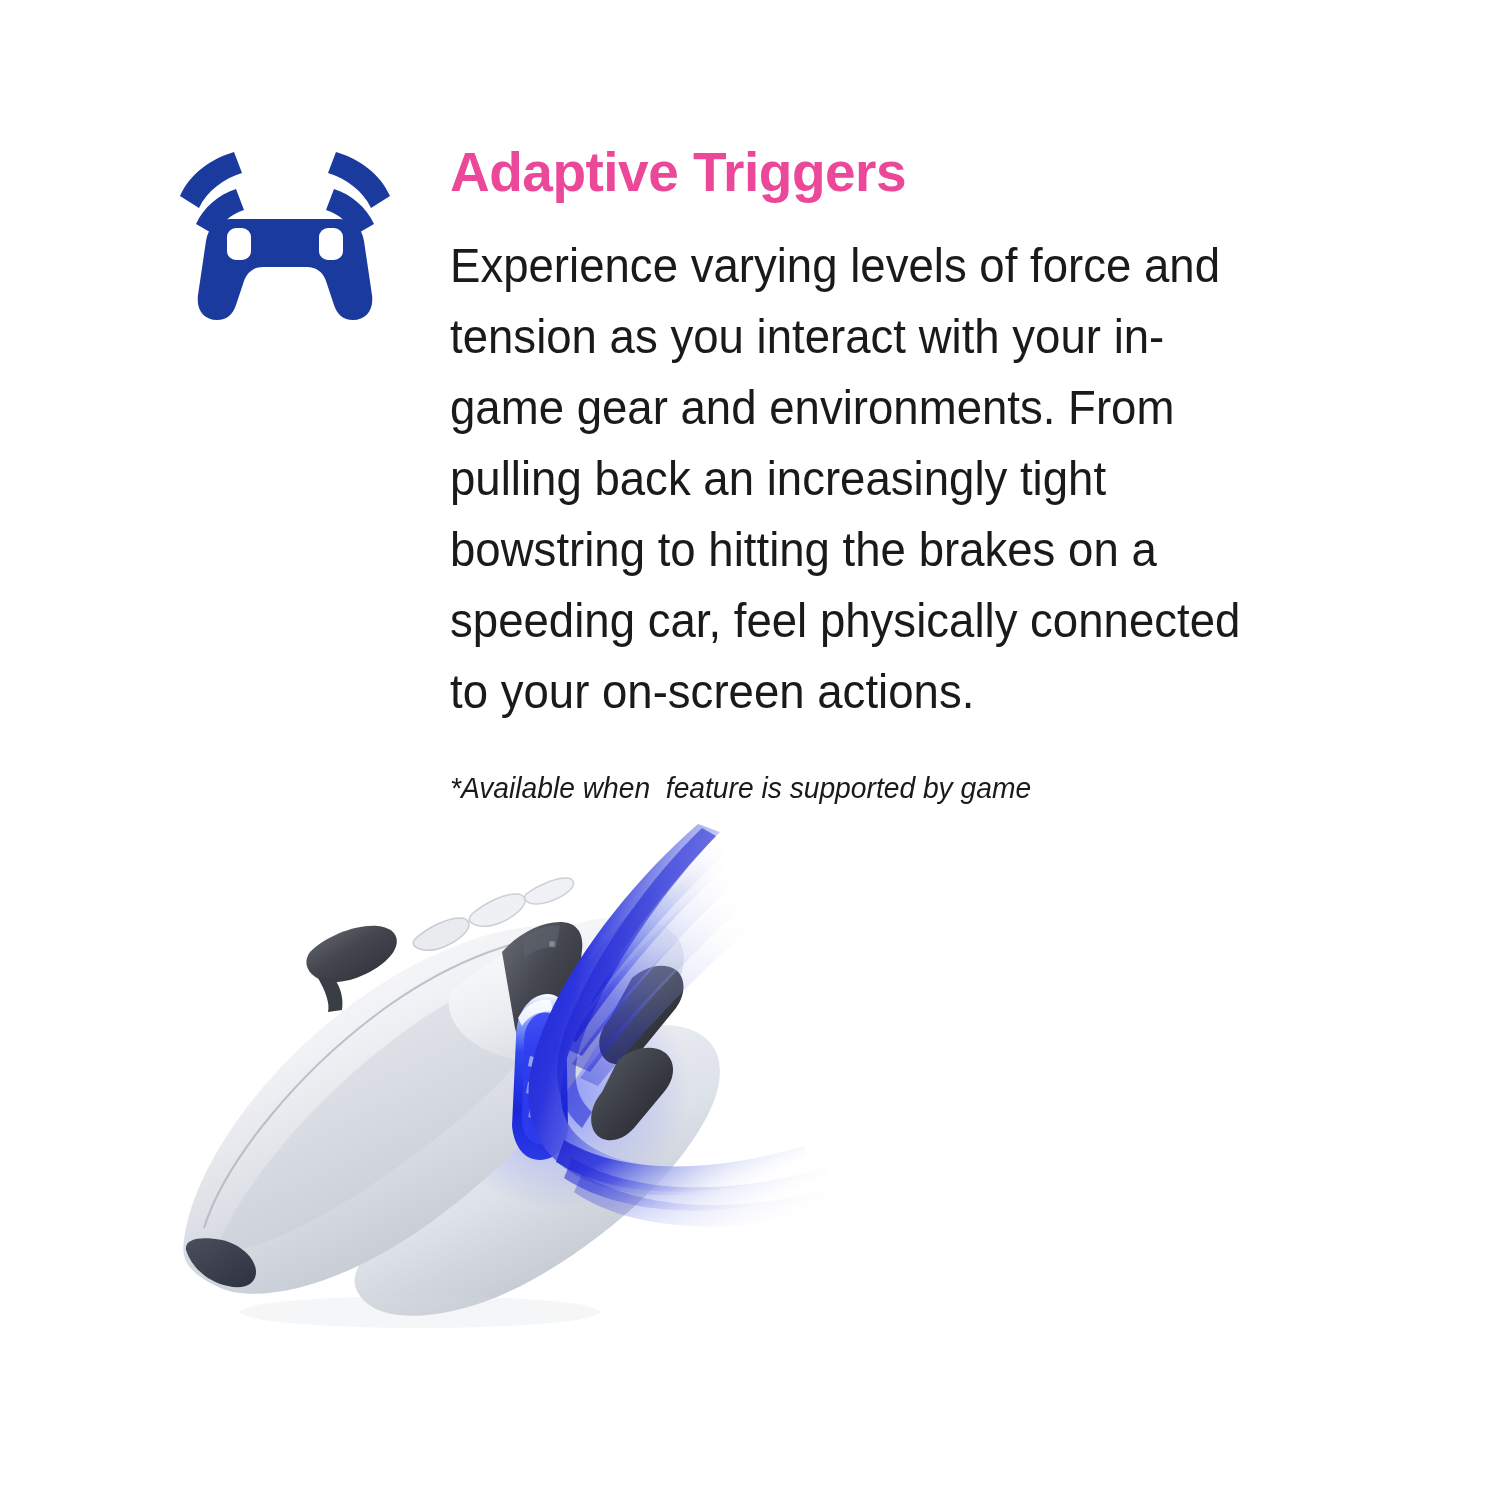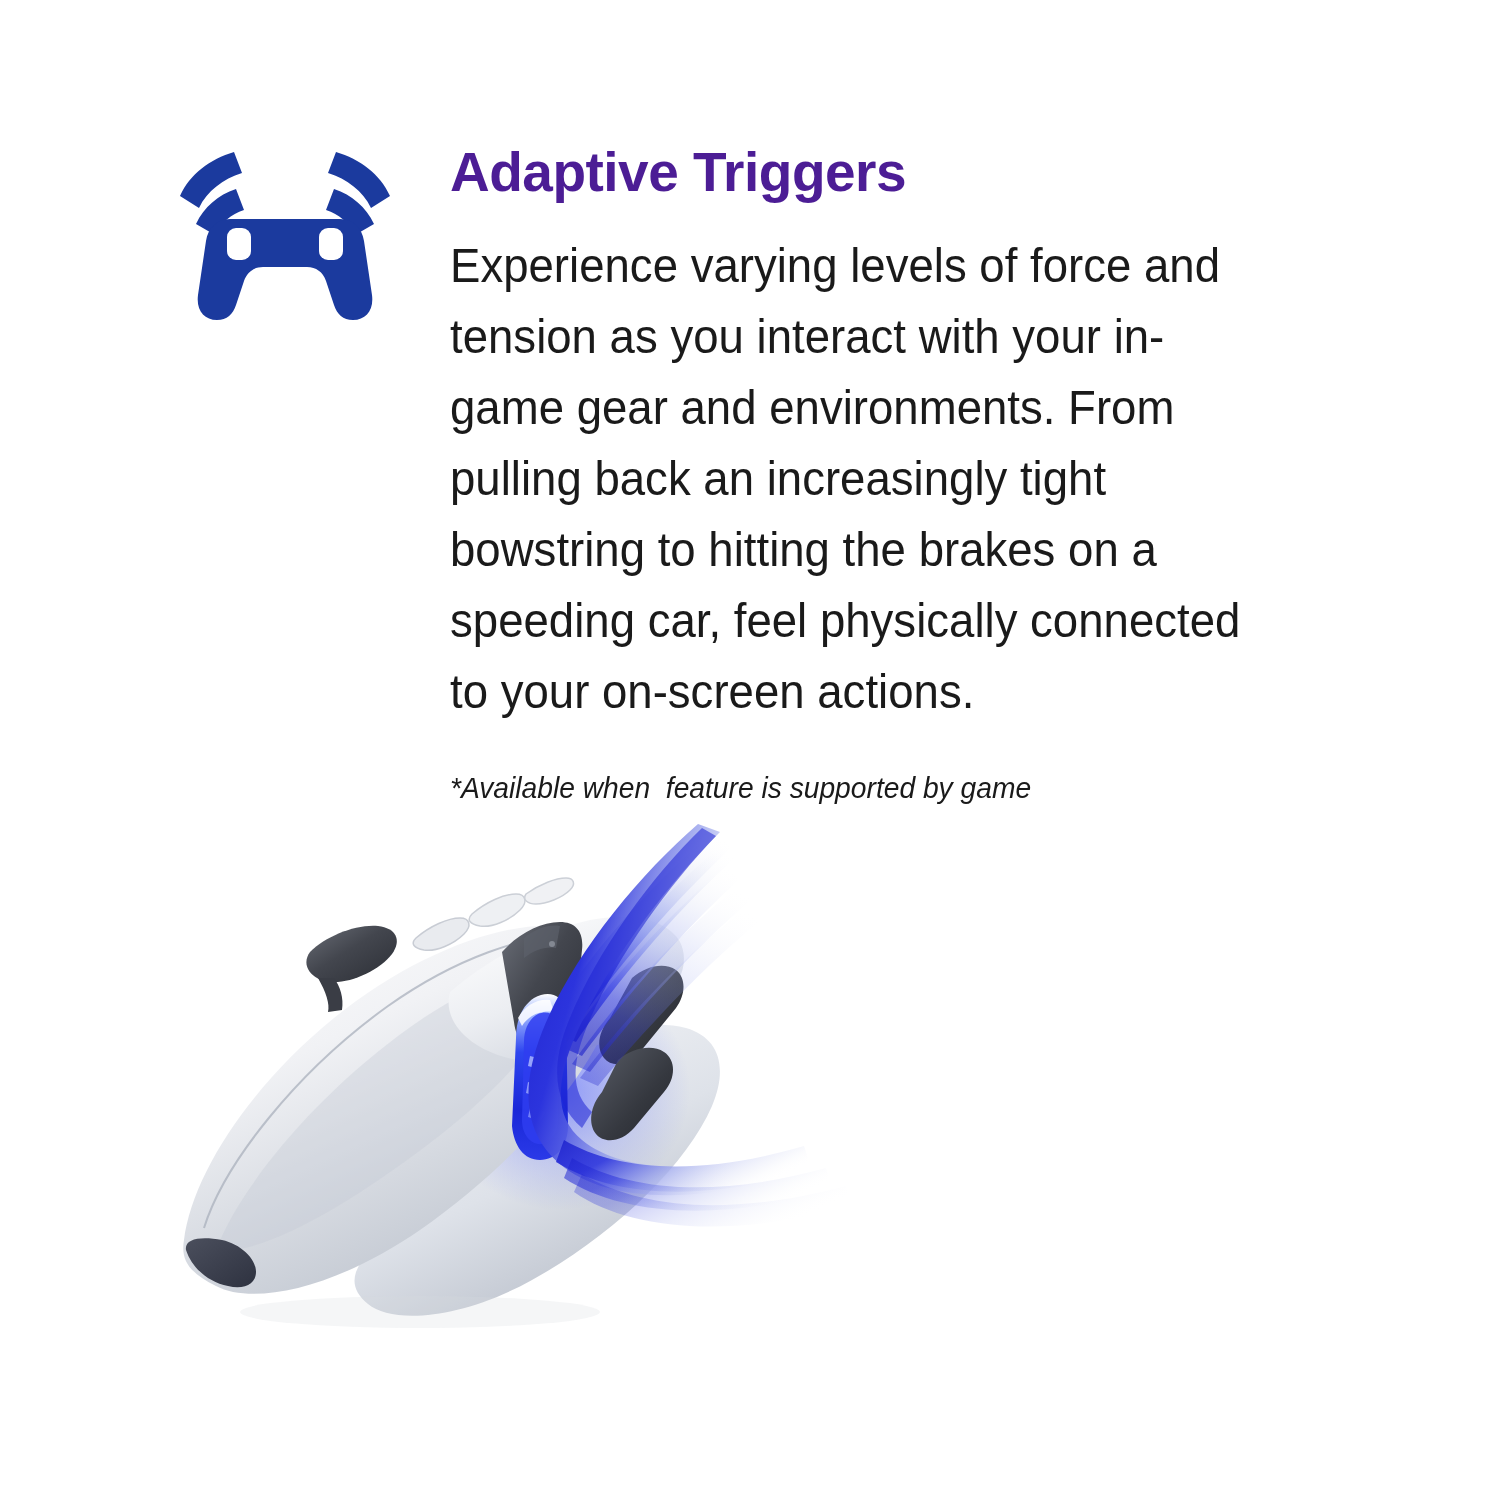--- a/index.html
+++ b/index.html
@@ -47,21 +47,21 @@
     flex: 1 1 auto;
     padding-left: 40px;
   }
 
   .feature-title {
     font-family: "Liberation Sans", sans-serif;
     font-weight: bold;
     font-size: 55px;
     line-height: 64px;
     letter-spacing: -0.5px;
-    color: #4c1d95;
+    color: #ec4899;
     margin: 0 0 26px 0;
     white-space: nowrap;
   }
 
   .feature-body {
     font-family: "Liberation Sans Narrow", "Liberation Sans", sans-serif;
     font-size: 49px;
     line-height: 71px;
     color: #1a1a1a;
     margin: 0;

